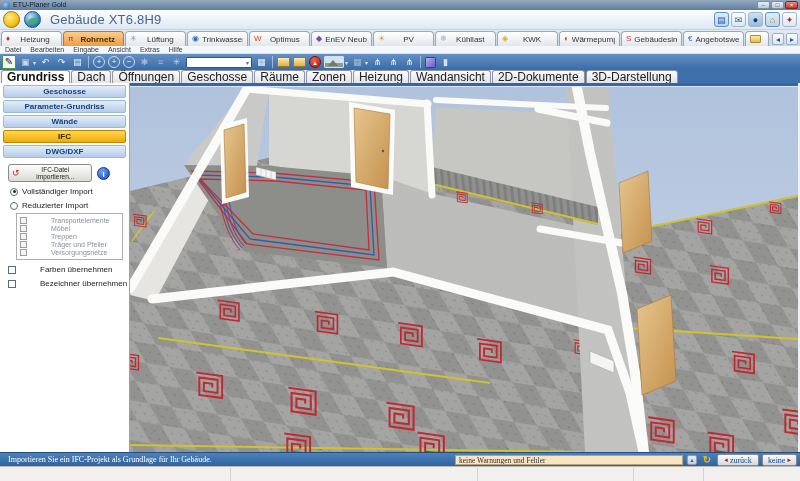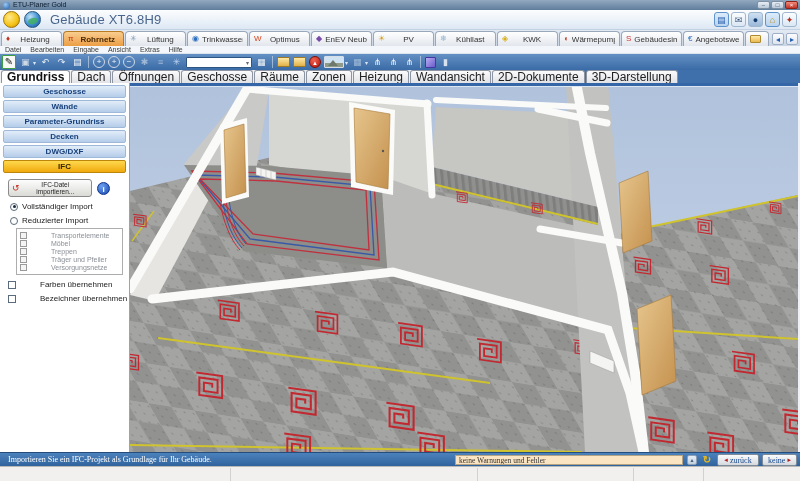--- a/index.html
+++ b/index.html
@@ -265,25 +265,24 @@
     <span class="dtab">Heizung</span>
     <span class="dtab">Wandansicht</span>
     <span class="dtab">2D-Dokumente</span>
     <span class="dtab">3D-Darstellung</span>
   </div>
 
   <div class="content">
 
     <div class="sidebar">
       <div class="snav">Geschosse</div>
+      <div class="snav">Parameter-Grundriss</div>
       <div class="snav">Wände</div>
-      <div class="snav">Parameter-Grundriss</div>
-      <div class="snav">Decken</div>
+      <div class="snav ifc">IFC</div>
       <div class="snav">DWG/DXF</div>
-      <div class="snav ifc">IFC</div>
 
       <div class="importrow">
         <div class="importbtn">
           <span class="iico">↺</span>
           <span class="itxt">IFC-Datei importieren...</span>
         </div>
         <span class="infobtn">i</span>
       </div>
 
       <div class="radiorow">

